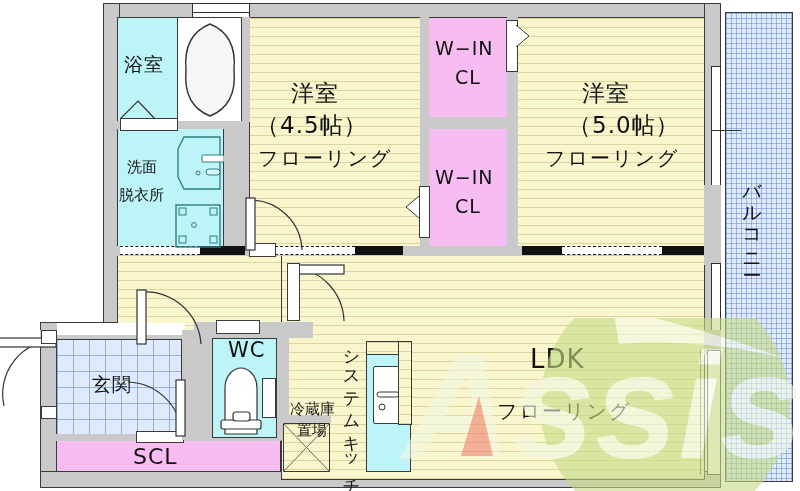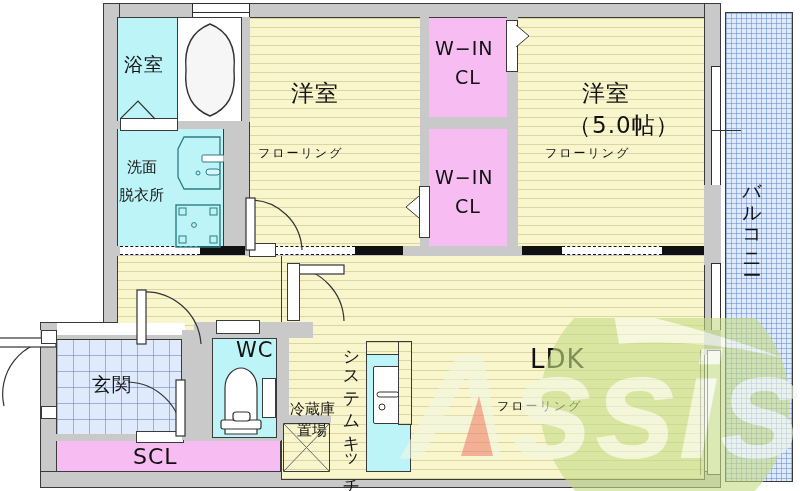--- a/index.html
+++ b/index.html
@@ -74,21 +74,21 @@
   }
   .lbl-jp{ font-family:"DejaVu Sans",sans-serif; }
   .lbl-v{
     writing-mode:vertical-rl;
     text-orientation:upright;
     white-space:nowrap;
     letter-spacing:2px;
   }
   .room-name{ font-size:23px; }
   .room-size{ font-size:23px; }
-  .room-mat{ font-size:12px; letter-spacing:2px;}
+  .room-mat{ font-size:20px; letter-spacing:2px;}
   .small-lbl{ font-size:15px; letter-spacing:0px;}
   .mid-lbl{ font-size:19px; }
 
   
   .fix{ position:absolute; }
   .fix svg{ display:block; }
 
   
   #watermark{
     position:absolute; left:383px; top:318px;
@@ -312,40 +312,41 @@
       <rect x="0" y="0" width="9" height="52" fill="#fff" stroke="#333" stroke-width="1.2"></rect>
     </svg>
   </div>
 
   <div class="lbl lbl-jp mid-lbl" style="left:124px;top:52px;">浴室</div>
 
   <div class="lbl lbl-jp small-lbl" style="left:127px;top:158px;">洗面</div>
   <div class="lbl lbl-jp small-lbl" style="left:119px;top:186px;">脱衣所</div>
 
   <div class="lbl lbl-jp room-name" style="left:291px;top:78px;">洋室</div>
+  <div class="lbl lbl-jp room-size" style="left:256px;top:110px;">（4.5帖）</div>
   <div class="lbl lbl-jp room-mat" style="left:258px;top:145px;">フローリング</div>
 
   <div class="lbl lbl-jp room-name" style="left:582px;top:78px;">洋室</div>
   <div class="lbl lbl-jp room-size" style="left:568px;top:110px;">（5.0帖）</div>
   <div class="lbl lbl-jp room-mat" style="left:545px;top:145px;">フローリング</div>
 
   <div class="lbl mid-lbl" style="left:435px;top:37px;">W−IN</div>
   <div class="lbl mid-lbl" style="left:455px;top:66px;">CL</div>
 
   <div class="lbl mid-lbl" style="left:435px;top:166px;">W−IN</div>
   <div class="lbl mid-lbl" style="left:455px;top:195px;">CL</div>
 
   <div class="lbl room-name" style="left:530px;top:344px;font-size:26px;">LDK</div>
   <div class="lbl lbl-jp room-mat" style="left:497px;top:398px;">フローリング</div>
 
   <div class="lbl lbl-jp mid-lbl" style="left:92px;top:372px;">玄関</div>
 
   <div class="lbl mid-lbl" style="left:133px;top:444px;font-size:22px;">SCL</div>
 
-  <div class="lbl mid-lbl" style="left:236px;top:338px;font-size:21px;">WC</div>
+  <div class="lbl mid-lbl" style="left:228px;top:338px;font-size:21px;">WC</div>
 
   <div class="lbl lbl-jp lbl-v" style="left:341px;top:338px;font-size:17px;">システムキッチン</div>
 
   <div class="lbl lbl-jp small-lbl" style="left:290px;top:400px;">冷蔵庫</div>
   <div class="lbl lbl-jp small-lbl" style="left:297px;top:421px;">置場</div>
 
   <div id="watermark">
     <svg width="417" height="173" viewBox="0 0 417 173">
       <defs>
         <clipPath id="wmclip">

